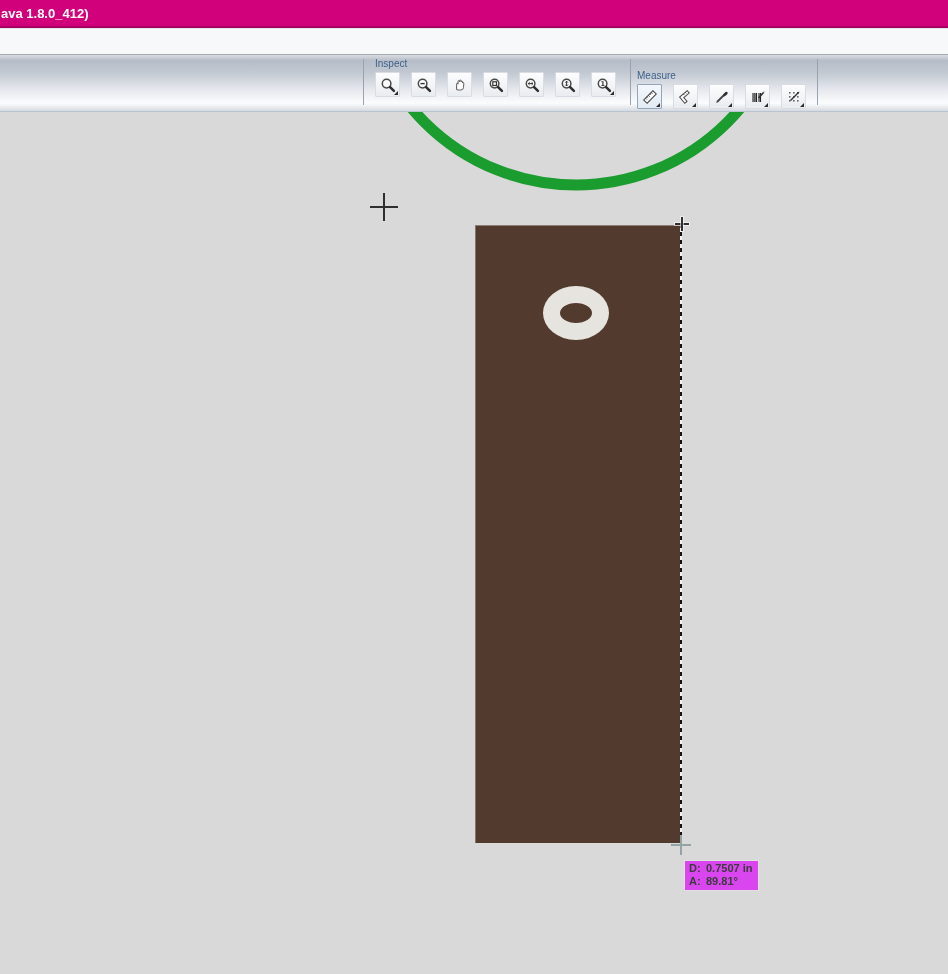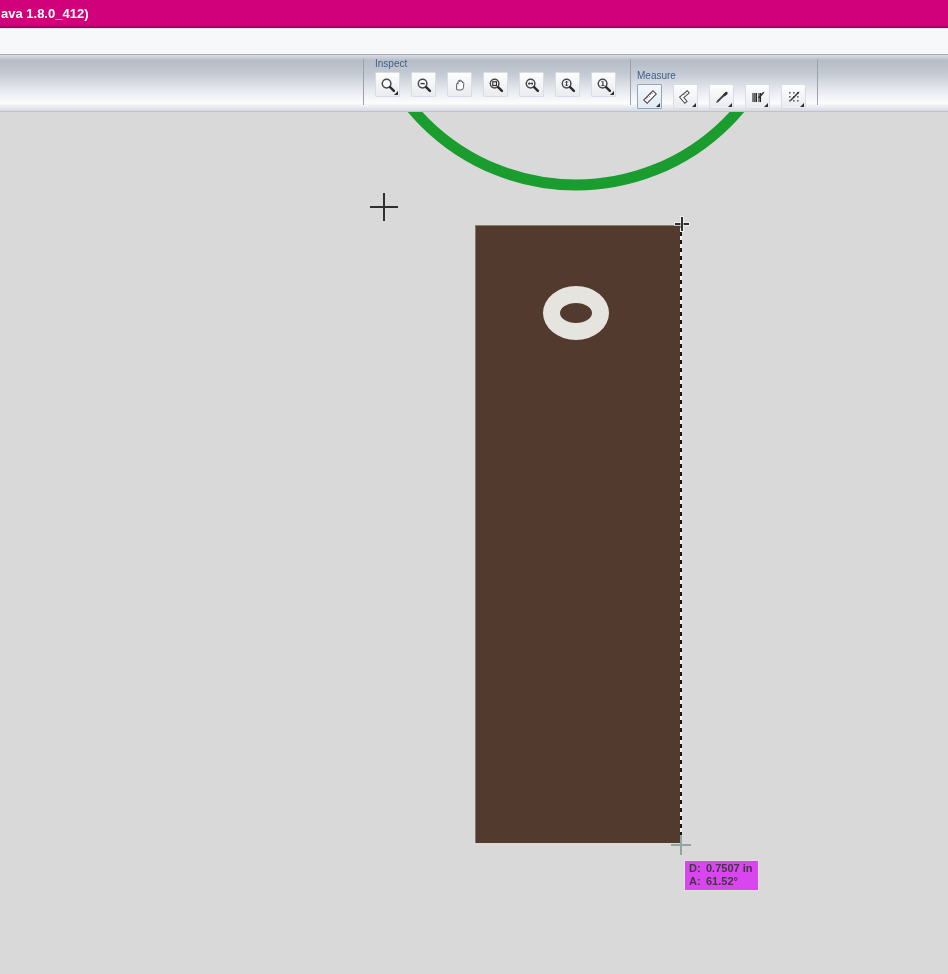--- a/index.html
+++ b/index.html
@@ -266,15 +266,15 @@
       <span class="v"></span>
     </div>
 
   <div class="cross cursor-cross">
       <span class="h"></span>
       <span class="v"></span>
     </div>
 
   <div class="meas-tip">
     <div><span class="lbl">D:</span><span>0.7507 in</span></div>
-    <div><span class="lbl">A:</span><span>61.52°</span></div>
+    <div><span class="lbl">A:</span><span>89.81°</span></div>
   </div>
 </div>
 
 </body></html>

